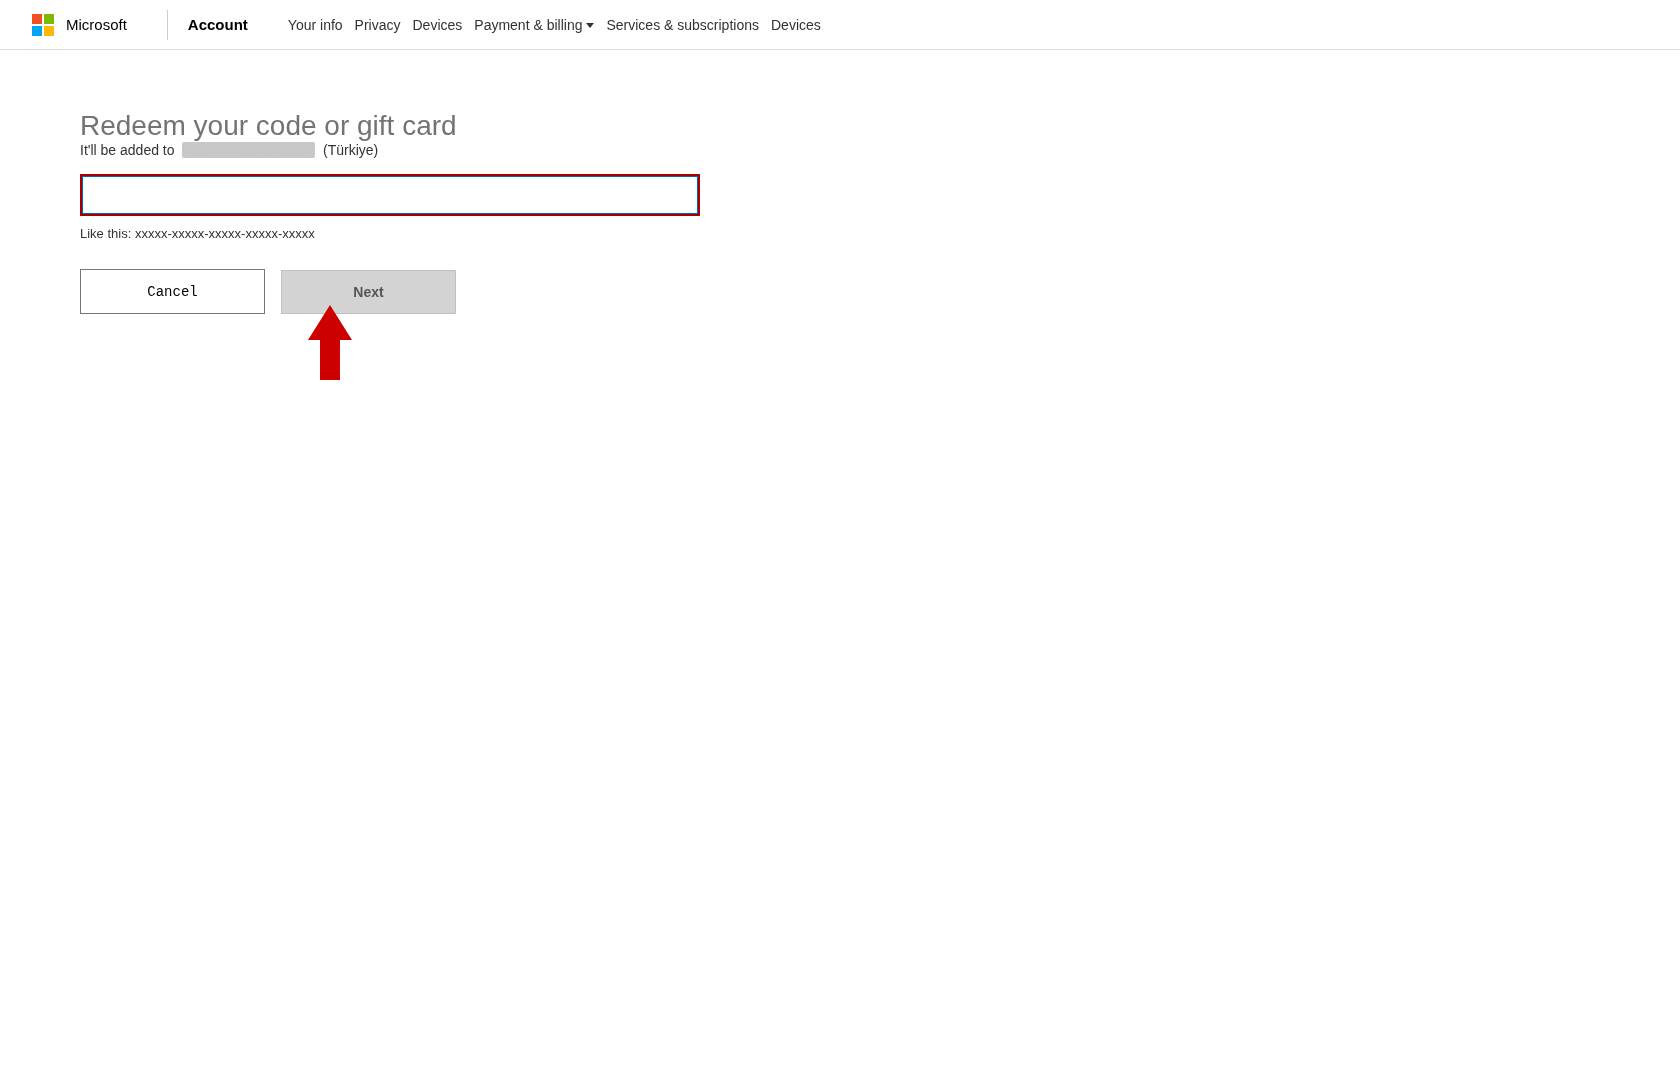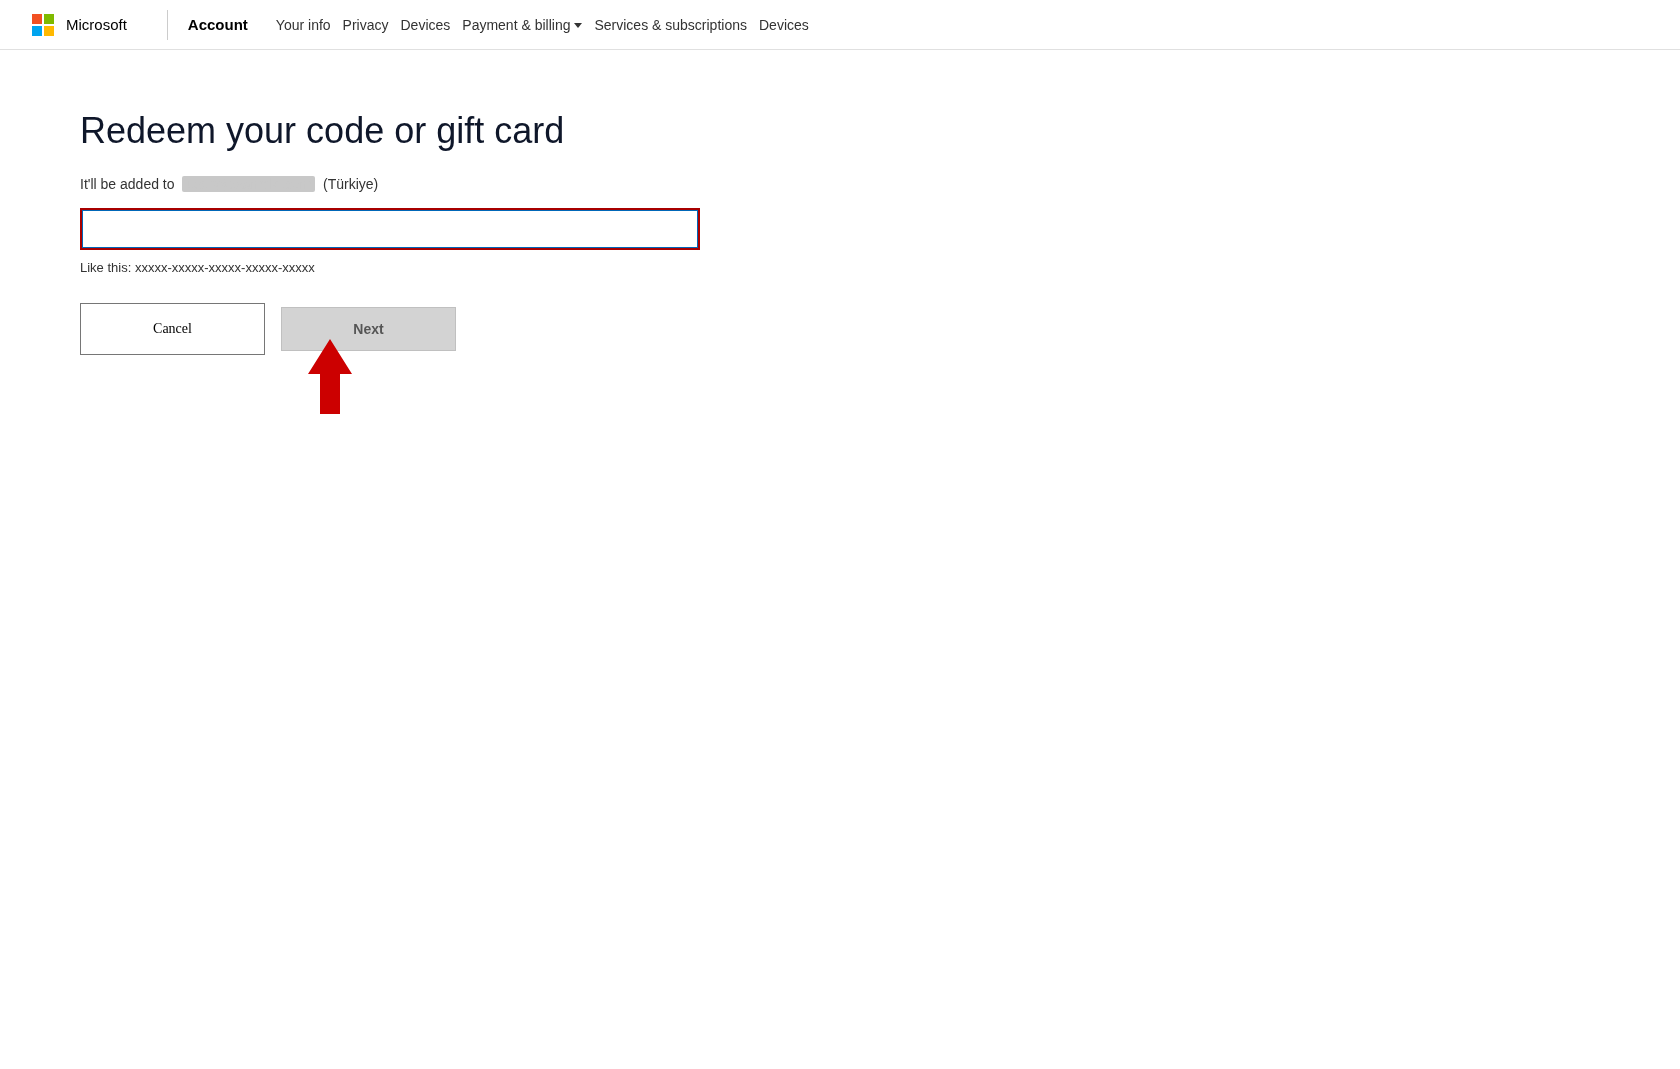--- a/index.html
+++ b/index.html
@@ -57,21 +57,21 @@
       width: 1px;
       height: 30px;
       background: #cccccc;
       margin: 0 20px;
     }
 
     .nav-account {
       font-size: 15px;
       font-weight: 700;
       color: #000000;
-      margin-right: 28px;
+      margin-right: 40px;
     }
 
     .nav-links {
       display: flex;
       align-items: center;
       gap: 12px;
       list-style: none;
     }
 
     .nav-links li a {
@@ -98,24 +98,23 @@
       margin-top: 1px;
     }
 
     
     .main-content {
       padding: 60px 80px;
       max-width: 800px;
     }
 
     .page-title {
-      font-size: 36px;
+      font-size: 28px;
       font-weight: 300;
-      color: #0f172a;
-      margin-bottom: 24px;
+      color: #737373;
     }
 
     .subtitle {
       font-size: 14px;
       color: #333333;
       margin-bottom: 16px;
     }
 
     .email-blurred {
       display: inline-block;
@@ -145,27 +144,27 @@
     }
 
     .hint-text {
       font-size: 13px;
       color: #333333;
       margin-bottom: 28px;
     }
 
     .btn-cancel {
       width: 185px;
-      height: 52px;
+      height: 45px;
       background: #ffffff;
       border: 1px solid #767676;
       font-size: 14px;
       color: #000000;
       cursor: pointer;
-      font-family: Liberation Serif, serif;
+      font-family: Liberation Mono, monospace;
     }
 
     .btn-next {
       width: 175px;
       height: 44px;
       background: #d3d3d3;
       border: 1px solid #c0c0c0;
       font-size: 14px;
       color: #555555;
       cursor: pointer;

